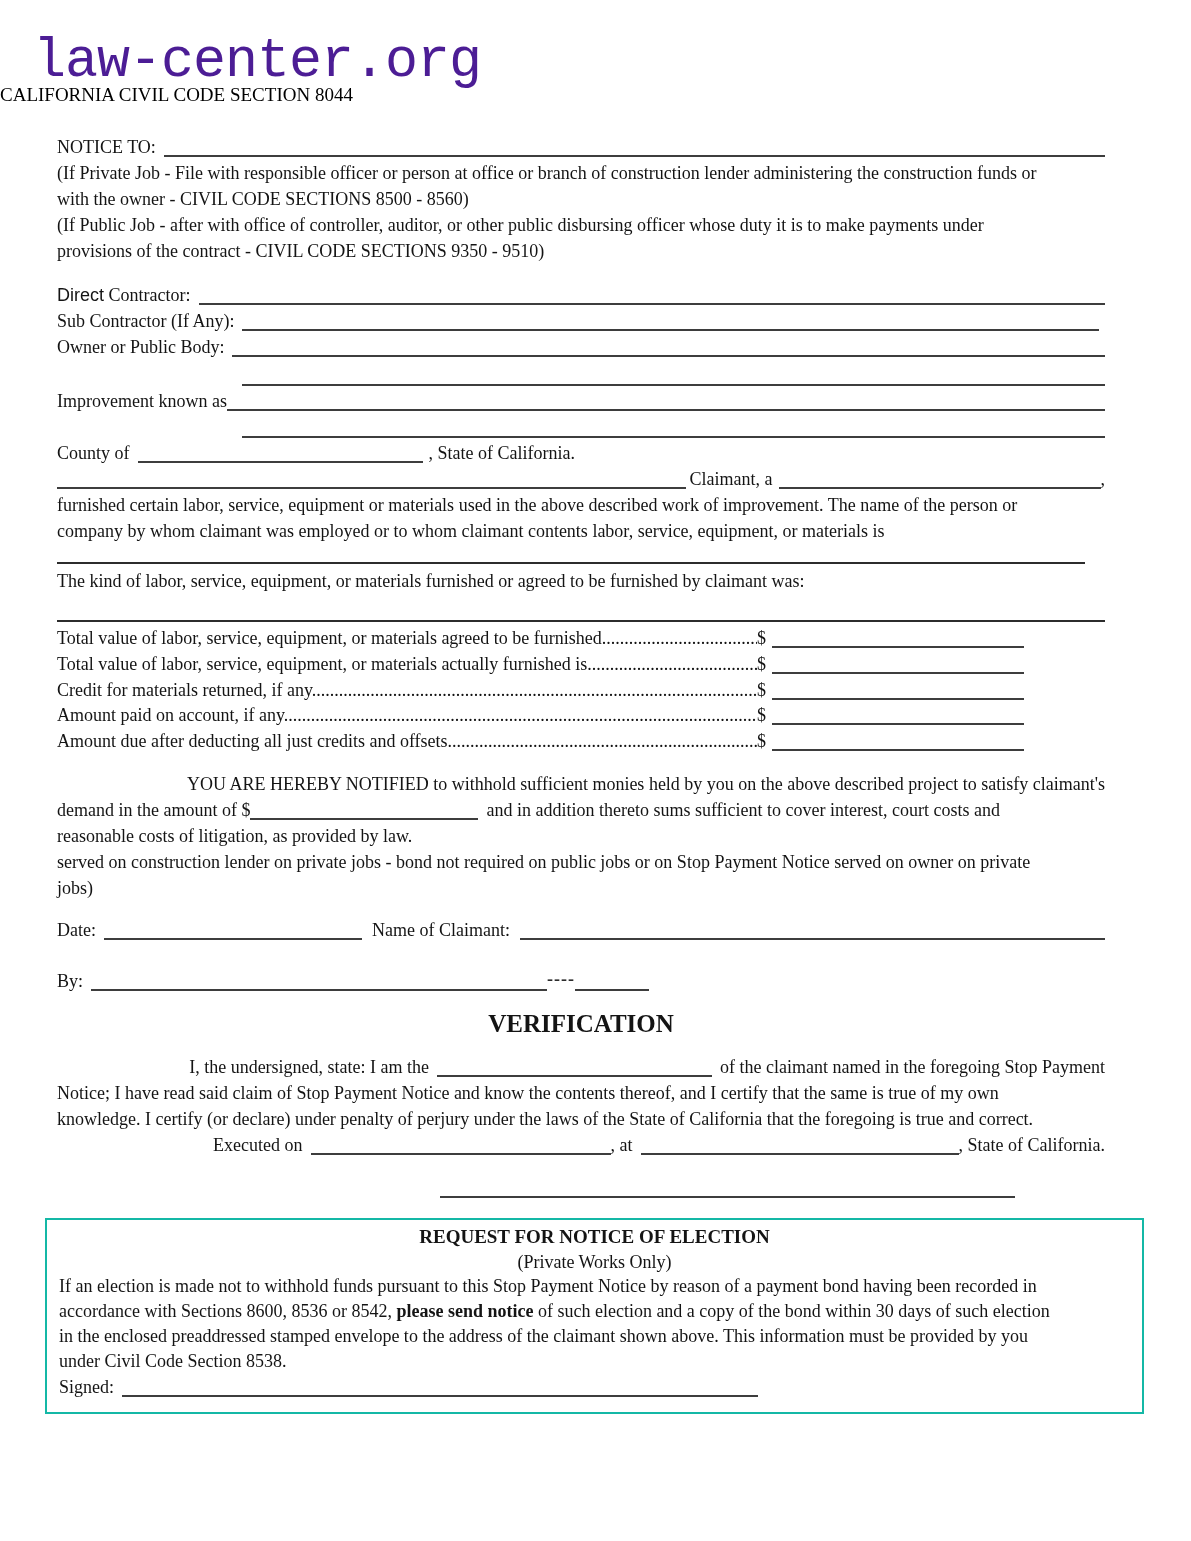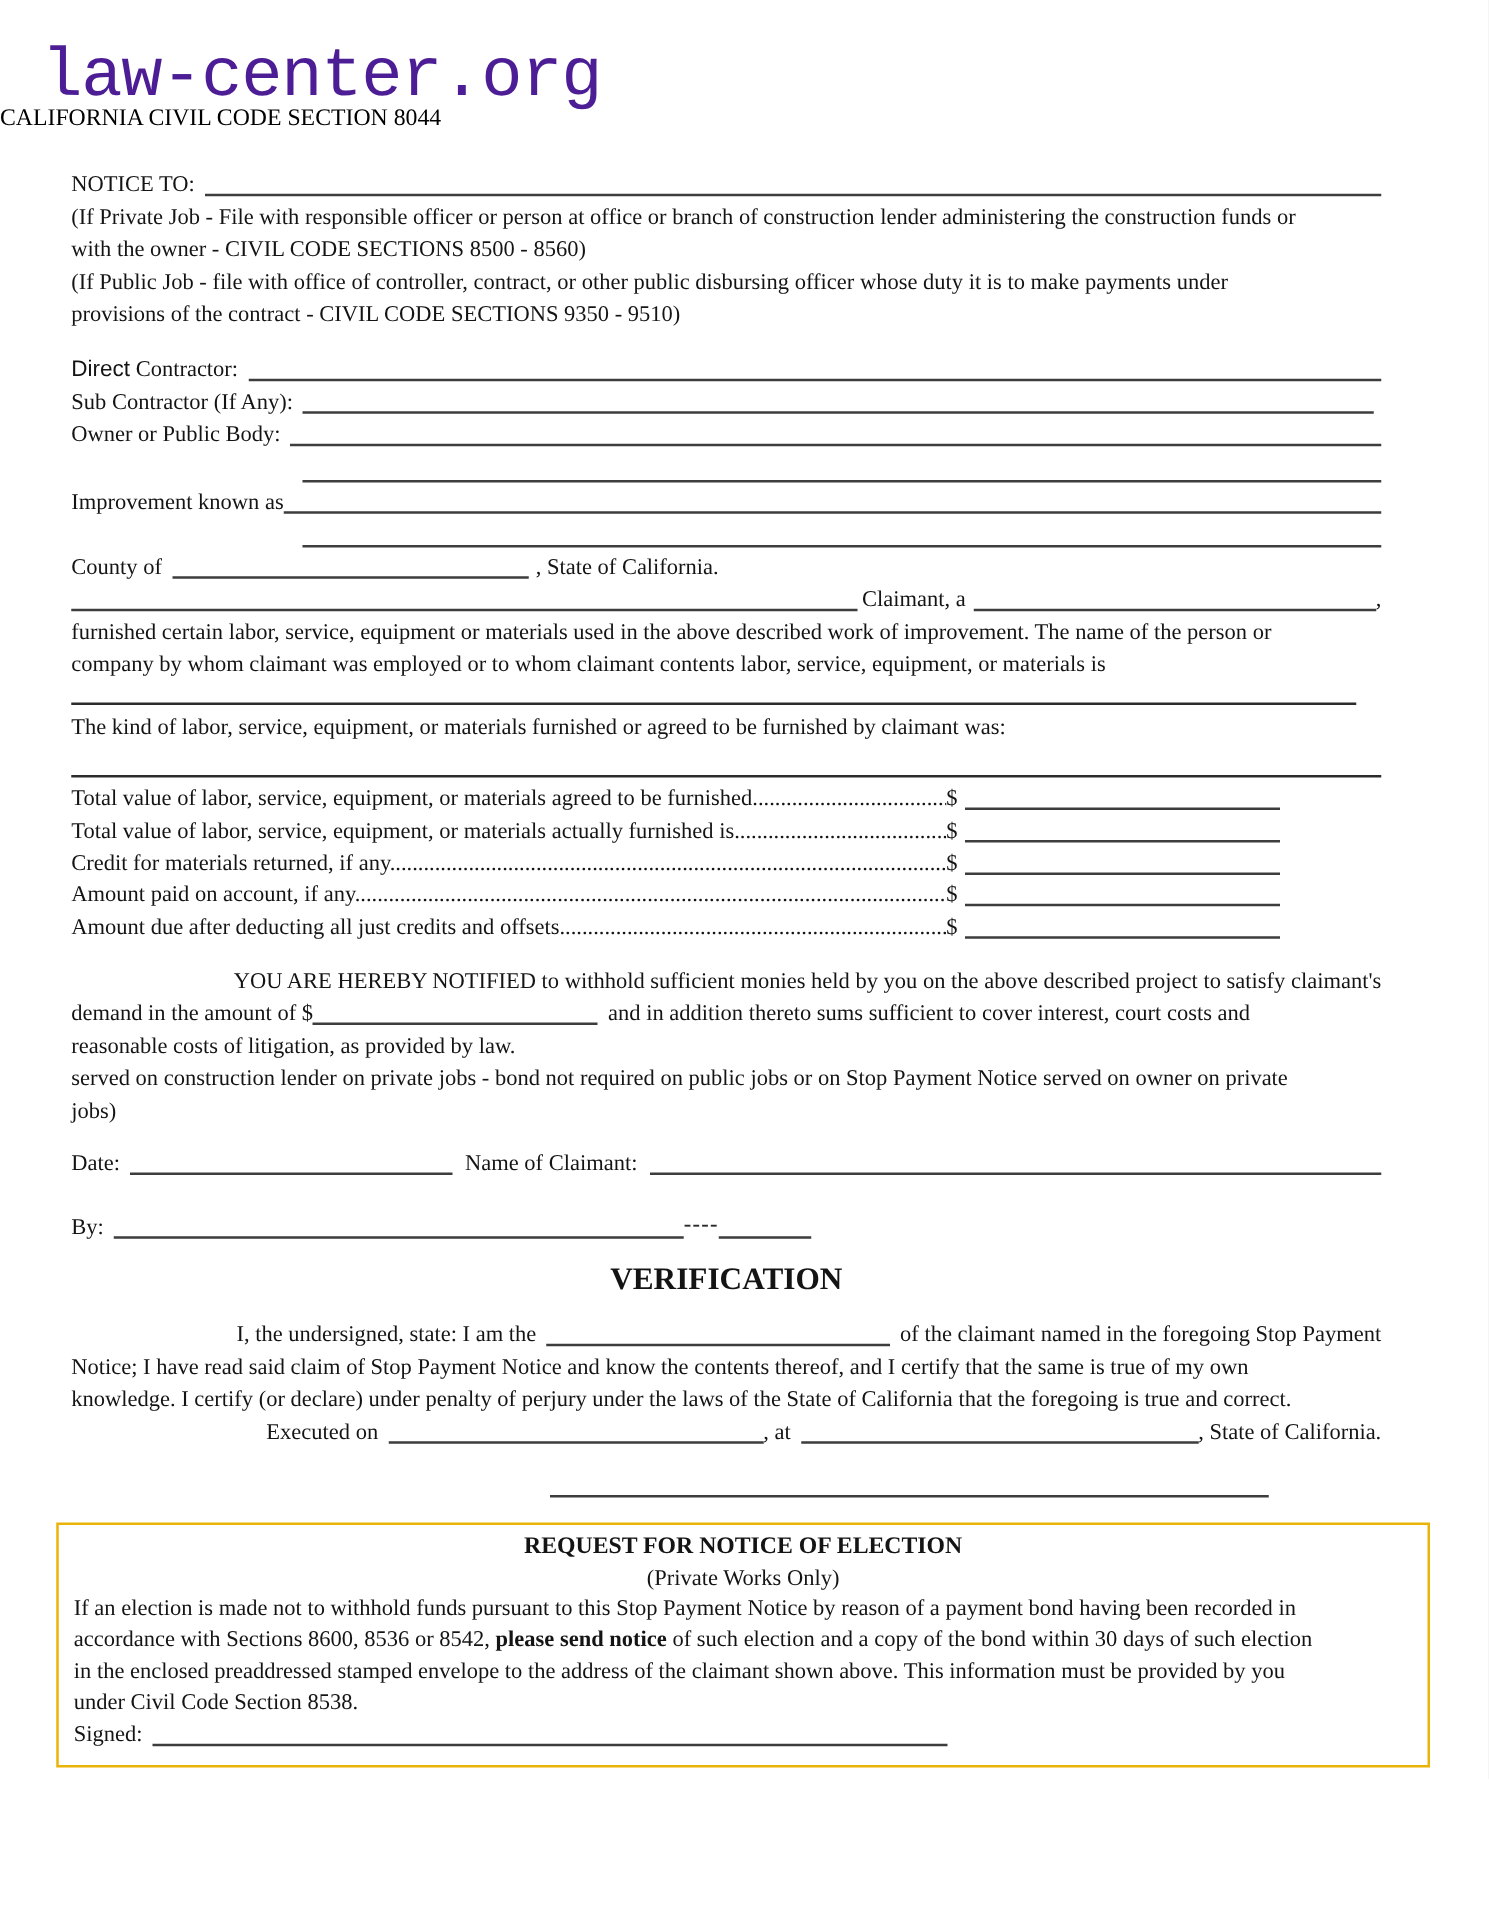--- a/index.html
+++ b/index.html
@@ -39,21 +39,21 @@
   .amt-label { flex:0 0 700px; white-space:nowrap; overflow:hidden; }
   .amt-currency { flex:0 0 auto; padding-right:6px; }
 
   .indent { text-indent:70px;text-align:right; }
   .para { line-height:26px; }
 
   .center-bold { text-align:center; font-weight:bold; font-size:25px; line-height:26px; }
 
   .request-box {
     margin-left:-12px; margin-top:20px; width:1071px;
-    border:2px solid #eab308; padding:4px 12px 12px 12px;
+    border:2px solid #14b8a6; padding:4px 12px 12px 12px;
   }
   .box-title { text-align:center; font-weight:bold; font-size:19px; line-height:26px; }
   .box-subtitle { text-align:center; line-height:24px; }
   .box-line { line-height:25px; white-space:nowrap; }
 
   .by-dashes { display:inline-block; position:relative; top:-2px; letter-spacing:1px; font-weight:bold; color:#2c2c2c; }
 </style>
 </head>
 <body>
 
@@ -66,21 +66,21 @@
 
   <div class="content">
 
     <div class="row" style="margin-top:22px;">
       <span>NOTICE TO:</span>
       <span class="blank grow" style="margin-left:8px;"></span>
     </div>
 
     <div class="line26">(If Private Job - File with responsible officer or person at office or branch of construction lender administering the construction funds or</div>
     <div class="line26">with the owner - CIVIL CODE SECTIONS 8500 - 8560)</div>
-    <div class="line26">(If Public Job - file with office of controller, contract, or other public disbursing officer whose duty it is to make payments under</div>
+    <div class="line26">(If Public Job - after with office of controller, auditor, or other public disbursing officer whose duty it is to make payments under</div>
     <div class="line26">provisions of the contract - CIVIL CODE SECTIONS 9350 - 9510)</div>
 
     <div class="row" style="margin-top:18px;">
       <span><span class="sans">Direct</span>&nbsp;<span>Contractor:</span></span>
       <span class="blank grow" style="margin-left:8px;"></span>
     </div>
     <div class="row">
       <span>Sub Contractor (If Any):</span>
       <span class="blank grow" style="margin-left:8px; margin-right:6px;"></span>
     </div>

